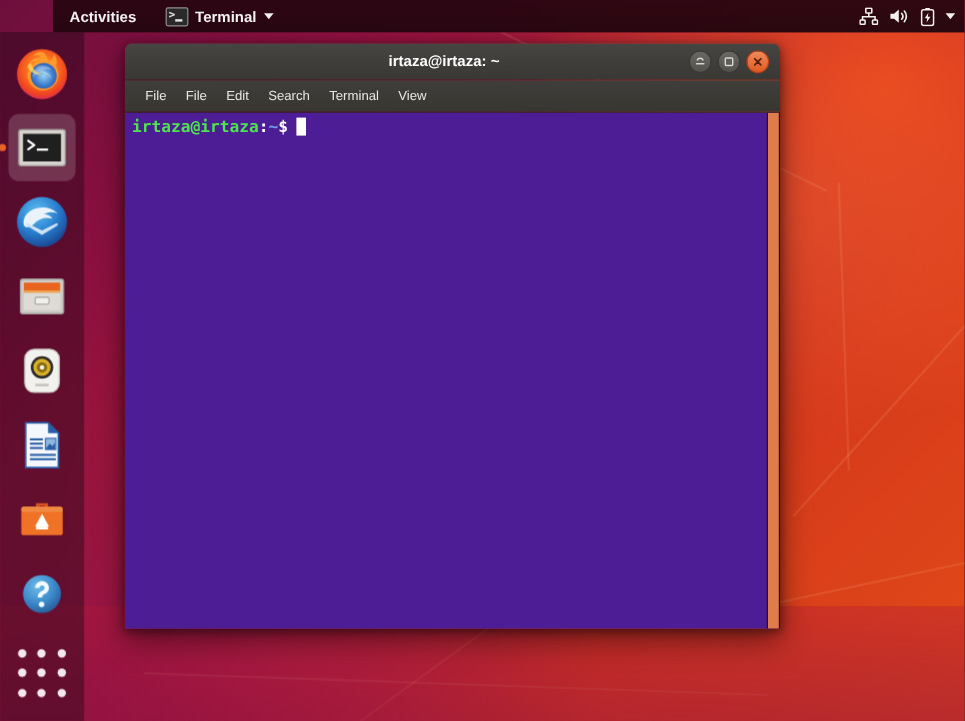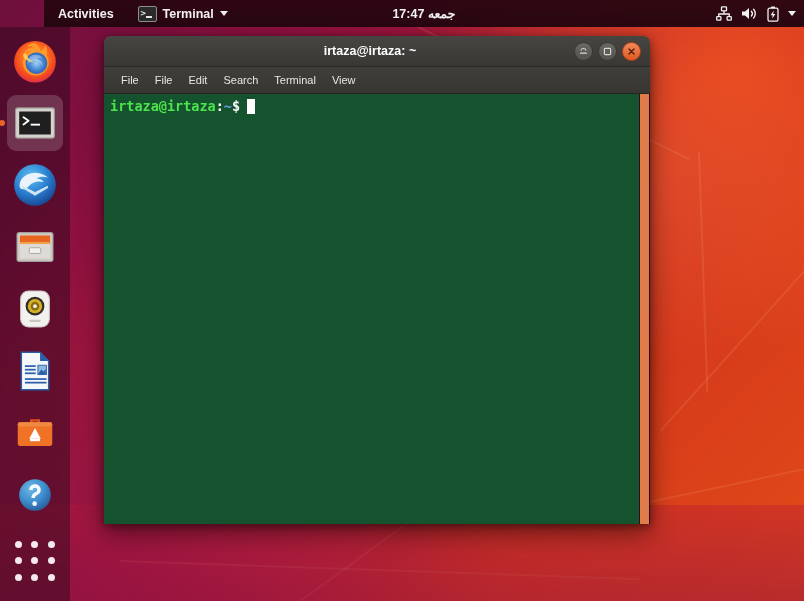--- a/index.html
+++ b/index.html
@@ -261,21 +261,21 @@
   }
   .menu-item {
     color: #e8e6e3;
     font-size: 11px;
     padding: 3px 7px;
     border-radius: 3px;
     white-space: nowrap;
   }
   #term-body {
     flex: 1;
-    background: #14532d;
+    background: #4c1d95;
     position: relative;
     overflow: hidden;
     display: flex;
   }
   #term-content {
     flex: 1;
     padding: 4px 6px 0 6px;
     font-family: "DejaVu Sans Mono", "Liberation Mono", monospace;
     font-size: 13.5px;
     line-height: 17px;
@@ -492,21 +492,20 @@
   </div>
 
   <div id="topbar">
     <div class="tb-item" id="tb-activities">Activities</div>
     <div class="tb-item" id="tb-app">
       <span class="tb-appicon"></span>
       <span>Terminal</span>
       <span class="caret-down"></span>
     </div>
 
-    <div id="tb-clock"><span>جمعه 17:47</span></div>
 
     <div id="tb-tray">
       <svg class="tray-ico" width="16" height="15" viewBox="0 0 16 15">
         <rect x="5.5" y="0.8" width="5" height="4" rx="0.6" fill="none" stroke="#f2f1f0" stroke-width="1.3"></rect>
         <path d="M8 4.8v3.2M2.8 11V8h10.4v3" fill="none" stroke="#f2f1f0" stroke-width="1.3"></path>
         <rect x="0.7" y="10.6" width="4.2" height="3.6" rx="0.6" fill="none" stroke="#f2f1f0" stroke-width="1.3"></rect>
         <rect x="11.1" y="10.6" width="4.2" height="3.6" rx="0.6" fill="none" stroke="#f2f1f0" stroke-width="1.3"></rect>
       </svg>
       <svg class="tray-ico" width="17" height="15" viewBox="0 0 17 15">
         <path d="M1 5.4h3L8 2v11L4 9.6H1z" fill="#f2f1f0"></path>

